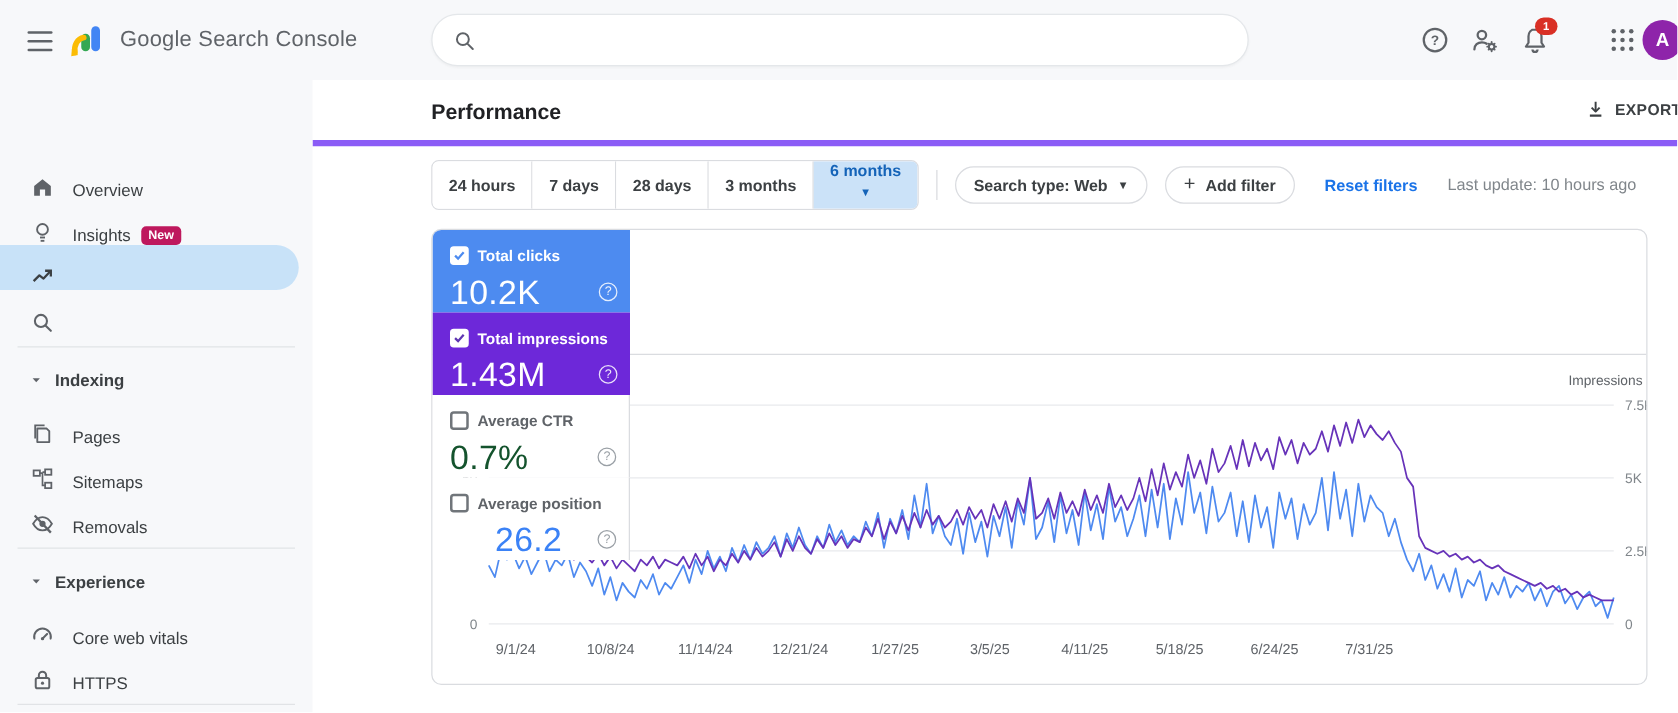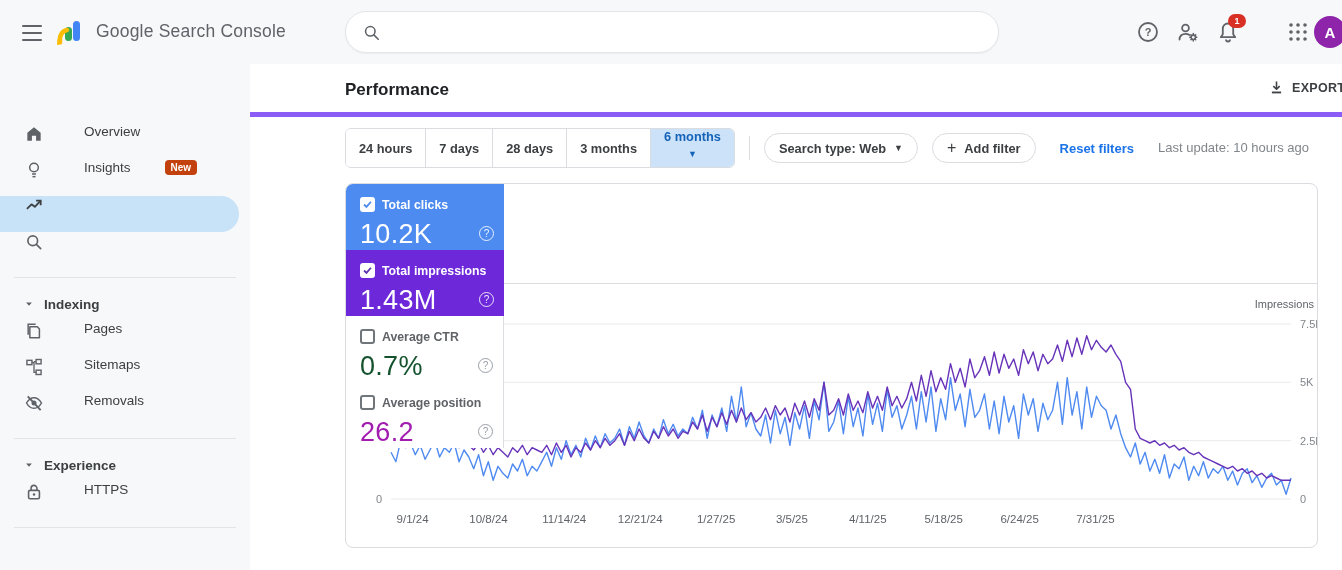--- a/index.html
+++ b/index.html
@@ -11,25 +11,25 @@
   .hamburger{position:absolute;left:20px;top:20px;width:24px;height:24px;background:none;border:none;cursor:pointer;padding:0;}
   .hamburger span{display:block;height:2px;background:#5f6368;margin:5px 2px;border-radius:1px;}
   .logo-mark{position:absolute;left:56px;top:17px;width:30px;height:30px;}
   .app-title{position:absolute;left:96px;top:21px;font-size:17.5px;color:#5f6368;letter-spacing:.2px;white-space:nowrap;}
   .search-pill{position:absolute;left:345px;top:11px;width:654px;height:42px;background:#fff;border:1px solid #e4e7ea;border-radius:21px;box-shadow:0 1px 2px rgba(60,64,67,.06);display:flex;align-items:center;padding:0 16px;box-sizing:border-box;}
   .search-pill input{border:none;outline:none;background:transparent;flex:1;font-size:14px;margin-left:10px;color:#202124;font-family:"Liberation Sans",sans-serif;}
   .hicon{position:absolute;top:20px;width:24px;height:24px;cursor:pointer;}
   .badge{position:absolute;left:12px;top:-6px;min-width:14px;height:14px;border-radius:8px;background:#d93025;color:#fff;font-size:9px;font-weight:bold;display:flex;align-items:center;justify-content:center;padding:0 2px;}
   .avatar{position:absolute;left:1314px;top:16px;width:32px;height:32px;border-radius:50%;background:#8e24aa;color:#fff;display:flex;align-items:center;justify-content:center;font-size:15px;font-weight:bold;cursor:pointer;}
   
-  .side-row{position:relative;display:flex;align-items:flex-start;height:36px;padding-left:24px;gap:40px;cursor:pointer;color:#3c4043;font-size:13.5px;font-weight:500;}
+  .side-row{position:relative;display:flex;align-items:flex-end;height:36px;padding-left:24px;gap:14px;cursor:pointer;color:#3c4043;font-size:13.5px;font-weight:500;}
   .side-row.selected{background:#c8e2f8;border-radius:0 22px 22px 0;width:215px;}
   .side-section{display:flex;align-items:center;height:34px;padding-left:22px;gap:8px;cursor:pointer;color:#3c4043;font-size:13.5px;font-weight:600;}
   .side-divider{height:1px;background:#e1e3e6;margin:9px 14px;}
-  .new-badge{background:#c2410c;color:#fff;font-size:10px;font-weight:bold;border-radius:4px;padding:2px 6px;margin-left:-6px;}
+  .new-badge{background:#be185d;color:#fff;font-size:10px;font-weight:bold;border-radius:4px;padding:2px 6px;margin-left:-6px;}
   
   .main{position:absolute;left:250px;top:64px;width:1092px;height:506px;background:#ffffff;}
   .title-row{position:absolute;left:0;top:0;width:1092px;height:53px;border-bottom:5px solid #8b5cf6;box-sizing:border-box;}
   .page-title{position:absolute;left:95px;top:16px;font-size:17px;font-weight:600;color:#202124;margin:0;}
   .export-btn{position:absolute;left:1012px;top:14px;display:flex;align-items:center;gap:7px;background:none;border:none;cursor:pointer;font-size:12.5px;font-weight:700;color:#3c4043;letter-spacing:.3px;font-family:"Liberation Sans",sans-serif;}
   .filter-row{position:absolute;left:95px;top:69px;height:30px;display:flex;align-items:center;}
   .seg-group{display:flex;border:1px solid #dadce0;border-radius:6px;overflow:hidden;background:#fff;height:40px;box-sizing:border-box;}
   .seg{display:flex;align-items:center;gap:6px;padding:0 13px;font-size:12.8px;font-weight:600;color:#3c4043;background:#fff;border:none;border-right:1px solid #dadce0;cursor:pointer;font-family:"Liberation Sans",sans-serif;white-space:nowrap;}
   .seg:last-child{border-right:none;flex-direction:column;}
   .seg.selected{background:#cbe2f8;color:#1463b8;}
@@ -185,20 +185,28 @@
       </div>
       <div class="side-divider"></div>
       <div class="side-section">
         <svg width="14" height="14" viewBox="0 0 24 24">
           <path d="M7 9.5 H17 L12 15 Z" fill="#5f6368"></path>
         </svg>
         <span>Experience</span>
       </div>
       <div class="side-row">
         <svg width="20" height="20" viewBox="0 0 24 24">
+          <path d="M4.2 15.5 a8 8 0 1 1 15.6 0" fill="none" stroke="#5f6368" stroke-width="1.9" stroke-linecap="round"></path>
+          <line x1="12" y1="15.5" x2="16.4" y2="11" stroke="#5f6368" stroke-width="2" stroke-linecap="round"></line>
+          <circle cx="12" cy="15.5" r="1.6" fill="#5f6368"></circle>
+        </svg>
+        <span>Core web vitals</span>
+      </div>
+      <div class="side-row">
+        <svg width="20" height="20" viewBox="0 0 24 24">
           <rect x="5.5" y="10" width="13" height="10" rx="1.8" fill="none" stroke="#5f6368" stroke-width="1.9"></rect>
           <path d="M8.5 10 V7.5 a3.5 3.5 0 0 1 7 0 V10" fill="none" stroke="#5f6368" stroke-width="1.9"></path>
           <circle cx="12" cy="15" r="1.5" fill="#5f6368"></circle>
         </svg>
         <span>HTTPS</span>
       </div>
       <div class="side-divider"></div>
     </nav>
 
   <main class="main">
@@ -278,21 +286,21 @@
               <span>Average CTR</span>
             </div>
             <div class="tile-value" style="color:#14532d;">0.7%</div>
             <span class="tile-help" style="border:1.4px solid #9aa0a6;color:#9aa0a6;">?</span>
           </div>
           <div class="tile plain" style="background: rgb(255, 255, 255);">
             <div class="tile-label-row" style="color:#5f6368;">
               <span class="cbox" style="background:#fff;border:2px solid #70757a;"></span>
               <span>Average position</span>
             </div>
-            <div class="tile-value" style="color:#a21caf;">26.2</div>
+            <div class="tile-value" style="color:#3b82f6;margin-left:36px;">26.2</div>
             <span class="tile-help" style="border:1.4px solid #9aa0a6;color:#9aa0a6;">?</span>
           </div>
         </div>
       <svg class="chart-svg" id="chart" width="973" height="265">
           <line x1="45" y1="215" x2="945" y2="215" stroke="#e8eaed" stroke-width="1"></line>
           <text class="tick" x="36" y="219" text-anchor="end">0</text>
           <text class="tick" x="954" y="219" text-anchor="start">0</text>
           <line x1="45" y1="156.66666666666666" x2="945" y2="156.66666666666666" stroke="#e8eaed" stroke-width="1"></line>
           <text class="tick" x="36" y="160.66666666666666" text-anchor="end">25</text>
           <text class="tick" x="954" y="160.66666666666666" text-anchor="start">2.5K</text>

